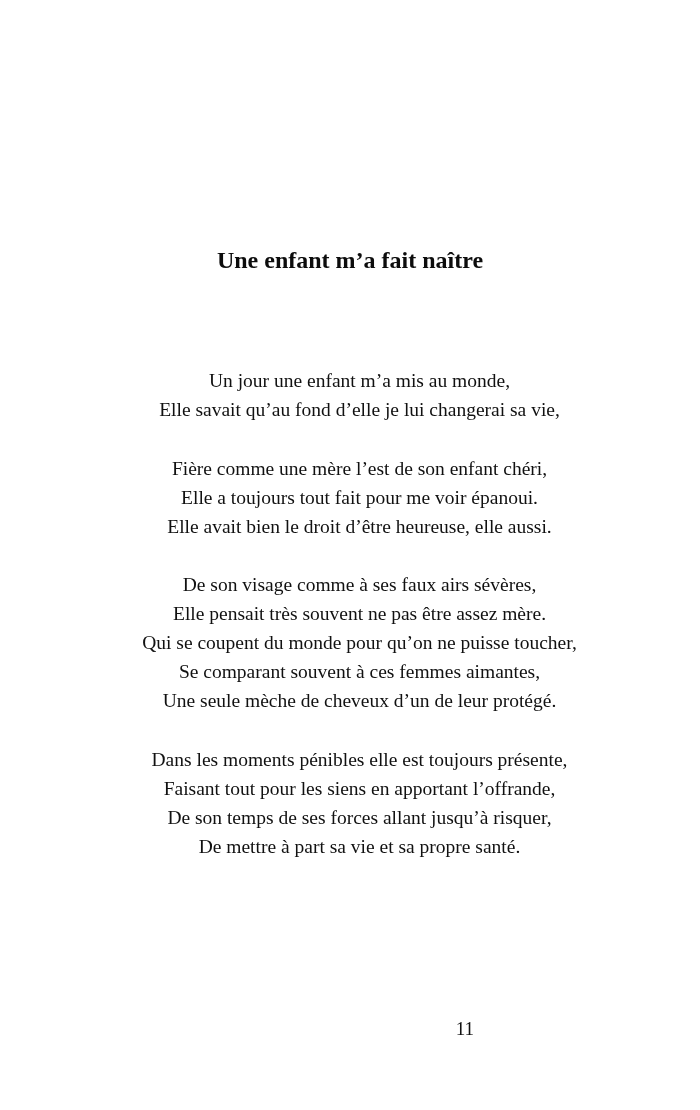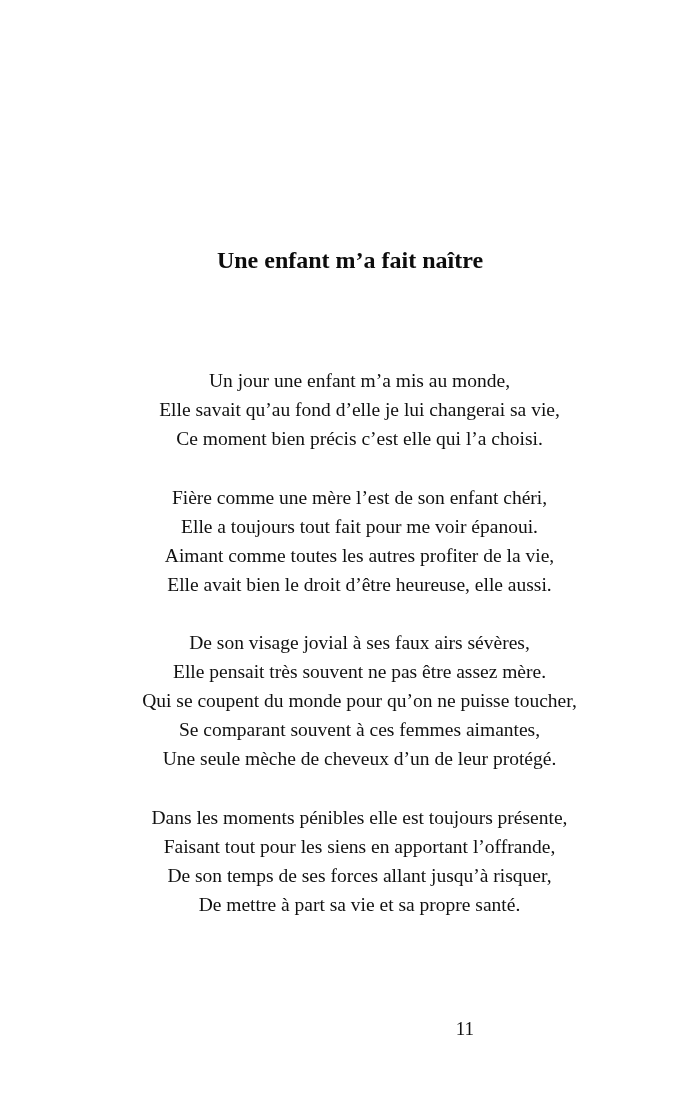--- a/index.html
+++ b/index.html
@@ -66,30 +66,28 @@
 </head>
 <body>
 
 <div class="page">
   <h1 class="title">Une enfant m’a fait naître</h1>
 
   <div class="poem">
     <p class="stanza s1">
       <span class="line">Un jour une enfant m’a mis au monde,</span>
       <span class="line">Elle savait qu’au fond d’elle je lui changerai sa vie,</span>
-      <span class="line">Ce moment bien précis c’est elle qui l’a choisi.</span>
     </p>
     <p class="stanza s2">
       <span class="line">Fière comme une mère l’est de son enfant chéri,</span>
       <span class="line">Elle a toujours tout fait pour me voir épanoui.</span>
-      <span class="line">Aimant comme toutes les autres profiter de la vie,</span>
       <span class="line">Elle avait bien le droit d’être heureuse, elle aussi.</span>
     </p>
     <p class="stanza s3">
-      <span class="line">De son visage jovial à ses faux airs sévères,</span>
+      <span class="line">De son visage comme à ses faux airs sévères,</span>
       <span class="line">Elle pensait très souvent ne pas être assez mère.</span>
       <span class="line">Qui se coupent du monde pour qu’on ne puisse toucher,</span>
       <span class="line">Se comparant souvent à ces femmes aimantes,</span>
       <span class="line">Une seule mèche de cheveux d’un de leur protégé.</span>
     </p>
     <p class="stanza s4">
       <span class="line">Dans les moments pénibles elle est toujours présente,</span>
       <span class="line">Faisant tout pour les siens en apportant l’offrande,</span>
       <span class="line">De son temps de ses forces allant jusqu’à risquer,</span>
       <span class="line">De mettre à part sa vie et sa propre santé.</span>

